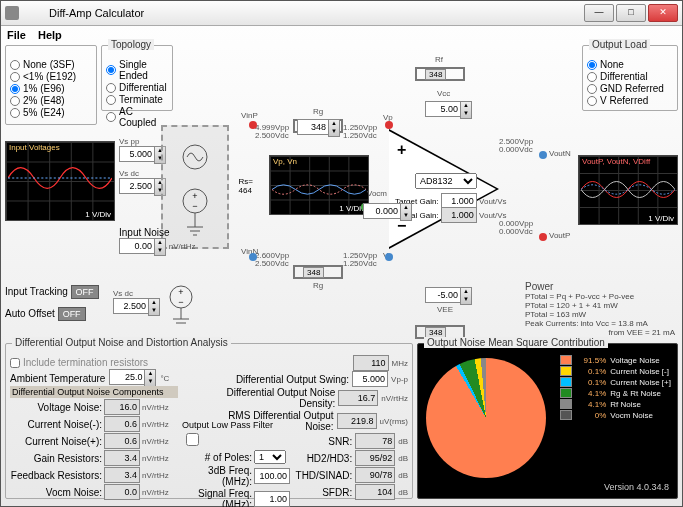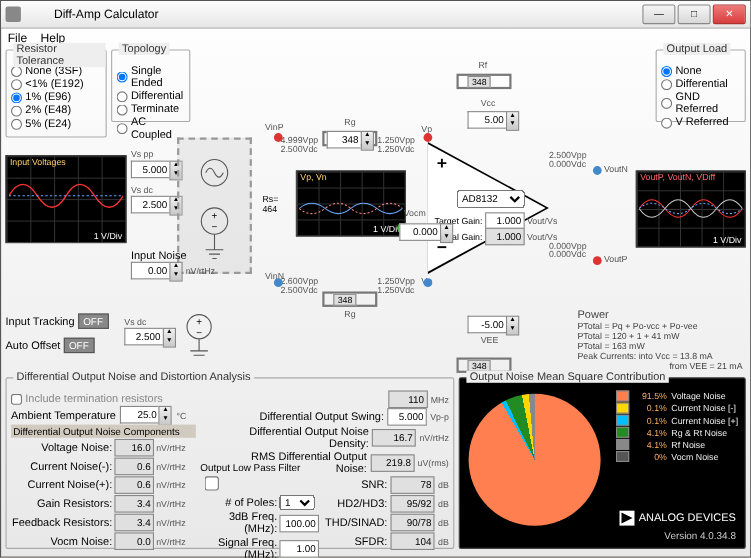--- a/index.html
+++ b/index.html
@@ -2,21 +2,21 @@
 <html><head>
 <meta charset="utf-8">
 <style>
 html,body{margin:0;padding:0;font-family:Tahoma,Arial,sans-serif;font-size:10px;background:#d4d0c8;color:#000;}
 .window{width:683px;height:507px;background:linear-gradient(#fff,#e8e8e8);border:1px solid #555;box-sizing:border-box;position:relative;}
 .titlebar{height:24px;background:linear-gradient(#fdfdfd,#e6e6e6);border-bottom:1px solid #aaa;display:flex;align-items:center;padding:0 4px;}
 .titlebar-icon{width:14px;height:14px;background:#888;border-radius:2px;margin-right:6px;}
 .titlebar-text{flex:1;font-size:11px;padding-left:24px;}
 .win-btn{width:28px;height:16px;margin-left:2px;background:linear-gradient(#f6f6f6,#d8d8d8);border:1px solid #888;border-radius:2px;text-align:center;line-height:14px;font-size:9px;}
 .win-btn.close{background:linear-gradient(#f07a7a,#d93c3c);color:#fff;border-color:#a33;}
-.menubar{height:18px;padding:0 6px;display:flex;gap:12px;align-items:center;font-size:11px;}
+.menubar{height:18px;padding:0 6px;display:flex;gap:12px;align-items:center;font-size:11px;font-weight:bold;}
 .content{position:absolute;top:44px;left:4px;right:4px;bottom:4px;}
 .group{position:absolute;border:1px solid #aaa;border-radius:2px;padding:12px 4px 4px 4px;box-sizing:border-box;}
 .group-title{position:absolute;top:-7px;left:6px;background:#eee;padding:0 3px;font-size:10px;color:#333;}
 .radio,.check{display:flex;align-items:center;gap:3px;font-size:10px;margin:1px 0;}
 .radio input,.check input{margin:0;width:10px;height:10px;}
 .scope{background:#000;border:1px solid #444;position:absolute;box-sizing:border-box;}
 .scope-title{color:#ffd070;font-size:8px;position:absolute;top:1px;left:3px;}
 .scope-footer{color:#fff;font-size:8px;position:absolute;bottom:1px;right:3px;}
 .scope-grid{position:absolute;inset:0;background-image:linear-gradient(#333 1px,transparent 1px),linear-gradient(90deg,#333 1px,transparent 1px);background-size:20% 25%;}
 .val{background:#fff;border:1px solid #888;padding:0 2px;height:14px;line-height:14px;font-size:9px;display:inline-block;min-width:30px;text-align:right;}
@@ -61,21 +61,20 @@
   <div class="win-btn close">✕</div>
  </div>
  <div class="menubar">
   <span>File</span>
   <span>Help</span>
  </div>
 
  <div class="content">
 
   <div class="group" style="left:0;top:0;width:92px;height:80px">
-   <div class="group-title">Resistor Tolerance</div>
    <div id="tol-opts">
           <label class="radio">
             <input type="radio" style="">
             <span>None (3SF)</span>
           </label>
           <label class="radio">
             <input type="radio" style="">
             <span>&lt;1% (E192)</span>
           </label>
           <label class="radio">
@@ -108,21 +107,21 @@
             <input type="radio" style="">
             <span>Terminate</span>
           </label>
           <label class="radio">
             <input type="radio" style="">
             <span>AC Coupled</span>
           </label>
         </div>
   </div>
 
-  <div class="group" style="right:0;top:0;width:82px;height:66px">
+  <div class="group" style="right:0;top:0;width:96px;height:66px">
    <div class="group-title">Output Load</div>
    <div id="load-opts">
           <label class="radio">
             <input type="radio" checked="" style="">
             <span>None</span>
           </label>
           <label class="radio">
             <input type="radio" style="">
             <span>Differential</span>
           </label>
@@ -495,24 +494,17 @@
             <span class="legend-sw" style="background:#888"></span>
             <span style="color:#ffb060;width:30px;text-align:right">4.1%</span>
             <span>Rf Noise</span>
           </div>
           <div class="legend-row">
             <span class="legend-sw" style="background:#555"></span>
             <span style="color:#ffb060;width:30px;text-align:right">0%</span>
             <span>Vocm Noise</span>
           </div>
         </div>
-   <div style="position:absolute;right:8px;bottom:20px;color:#fff;font-size:10px;display:flex;align-items:center;gap:4px">
-    <svg width="14" height="14">
-            <rect width="14" height="14" fill="#fff"></rect>
-            <polygon points="2,2 12,7 2,12" fill="#000"></polygon>
-          </svg>
-    <span>ANALOG DEVICES</span>
-   </div>
    <div style="position:absolute;right:8px;bottom:6px;color:#ccc;font-size:9px">Version 4.0.34.8</div>
   </div>
 
  </div>
 </div>
 
 </body></html>

